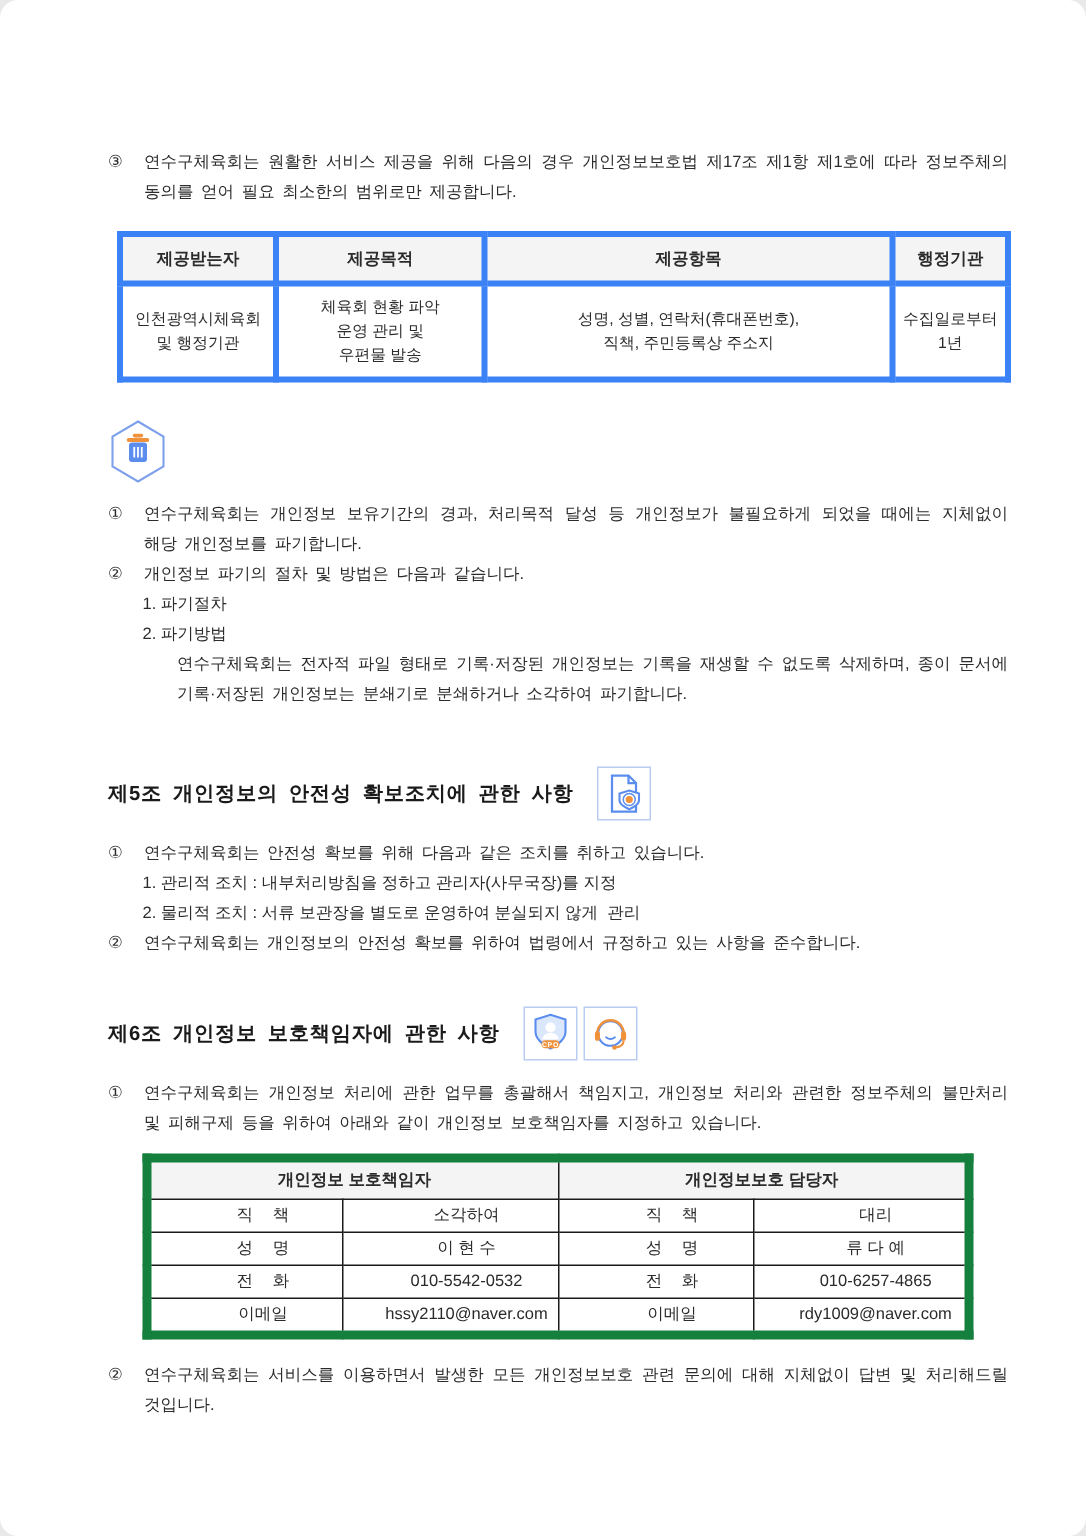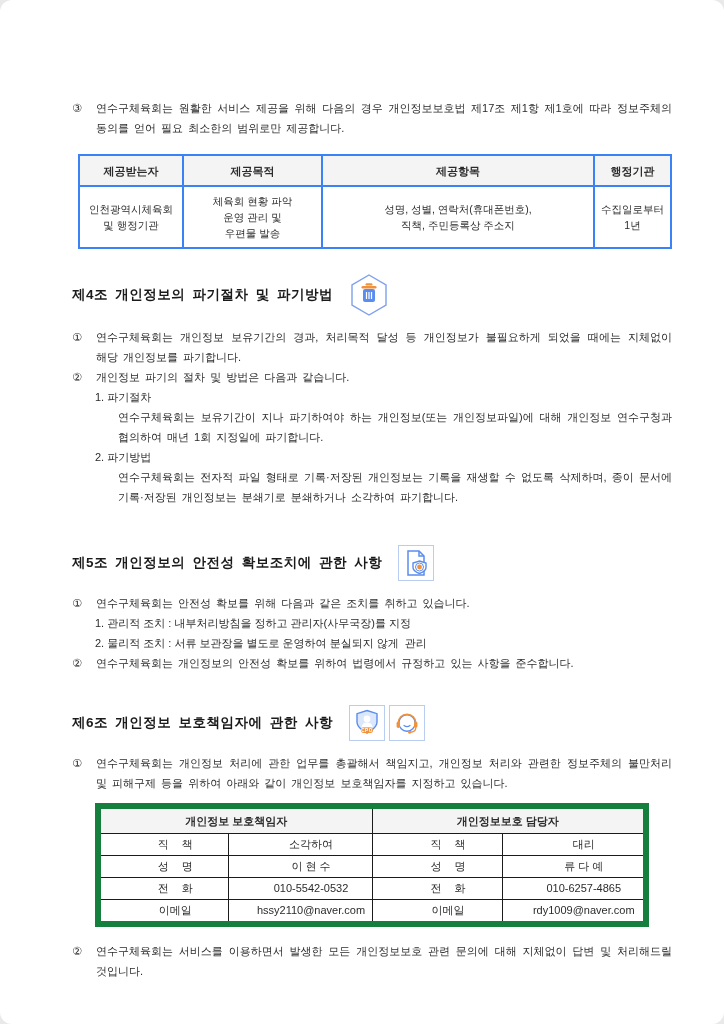--- a/index.html
+++ b/index.html
@@ -11,21 +11,21 @@
     word-break:keep-all;
     border-radius:12px;
   }
   .para{margin:0;text-align:justify;word-spacing:2px;padding-left:24px;}
   .para .num{display:inline-block;width:24px;margin-left:-24px;}
   .intro{margin-bottom:16px;}
 
   
   table{border-collapse:collapse;table-layout:fixed;}
   .t1{width:592px;margin:0 0 0 6px;border:2px solid #1b1b1b;font-size:10.5px;}
-  .t1 th,.t1 td{border:2px solid #3b82f6;text-align:center;vertical-align:middle;}
+  .t1 th,.t1 td{border:4px solid #3b82f6;text-align:center;vertical-align:middle;}
   .t1 th{background:#f4f4f4;height:27px;font-size:11px;}
   .t1 td{line-height:16px;padding:6px 4px;}
   .pre{white-space:pre-line;}
 
   .t2{width:548px;margin:10px 0 0 23px;border:6px solid #15803d;font-size:11px;}
   .t2 th,.t2 td{border:1px solid #1b1b1b;text-align:center;vertical-align:middle;}
   .t2 th{background:#f4f4f4;height:22px;font-weight:bold;}
   .t2 td{height:19px;line-height:19px;padding-left:23px;}
   .t2 .lbl{word-spacing:10px;}
 
@@ -79,37 +79,35 @@
 운영 관리 및
 우편물 발송</td>
         <td class="pre">성명, 성별, 연락처(휴대폰번호),
 직책, 주민등록상 주소지</td>
         <td>수집일로부터 1년</td>
       </tr>
     </tbody>
   </table>
 
   <h2 class="sec-title">
-    <span>제4조 개인정보의 파기절차 및 파기방법</span>
     <span class="hex-wrap">
       <svg width="40" height="44" viewBox="0 0 40 44">
         <polygon points="20,2 37,12 37,32 20,42 3,32 3,12" fill="#ffffff" stroke="#7da0ec" stroke-width="1.4"></polygon>
         <rect x="14" y="16" width="12" height="13" rx="2" fill="#5b8def"></rect>
         <line x1="17.5" y1="19" x2="17.5" y2="26" stroke="#ffffff" stroke-width="1.2"></line>
         <line x1="20" y1="19" x2="20" y2="26" stroke="#ffffff" stroke-width="1.2"></line>
         <line x1="22.5" y1="19" x2="22.5" y2="26" stroke="#ffffff" stroke-width="1.2"></line>
         <rect x="12.5" y="13" width="15" height="2.6" rx="1.3" fill="#f0923c"></rect>
         <rect x="16.5" y="10.2" width="7" height="2.4" rx="1.2" fill="#f0923c"></rect>
       </svg>
     </span>
   </h2>
   <p class="para"><span class="num">①</span><span>연수구체육회는 개인정보 보유기간의 경과, 처리목적 달성 등 개인정보가 불필요하게 되었을 때에는 지체없이 해당 개인정보를 파기합니다.</span></p>
   <p class="para"><span class="num">②</span><span>개인정보 파기의 절차 및 방법은 다음과 같습니다.</span></p>
   <p class="sub-label">1. 파기절차</p>
-  <p class="sub-body">연수구체육회는 보유기간이 지나 파기하여야 하는 개인정보(또는 개인정보파일)에 대해 개인정보 연수구청과 협의하여 매년 1회 지정일에 파기합니다.</p>
   <p class="sub-label">2. 파기방법</p>
   <p class="sub-body">연수구체육회는 전자적 파일 형태로 기록·저장된 개인정보는 기록을 재생할 수 없도록 삭제하며, 종이 문서에 기록·저장된 개인정보는 분쇄기로 분쇄하거나 소각하여 파기합니다.</p>
 
   <h2 class="sec-title mt36">
     <span>제5조 개인정보의 안전성 확보조치에 관한 사항</span>
     <span class="icon-box">
       <svg width="30" height="30" viewBox="0 0 30 30">
         <path d="M7 3 h11 l5 5 v19 h-16 z" fill="#ffffff" stroke="#5b8def" stroke-width="1.5"></path>
         <path d="M18 3 v5 h5" fill="none" stroke="#5b8def" stroke-width="1.5"></path>
         <path d="M18.5 13 l6.5 2 v4.5 c0 3.5 -6.5 6 -6.5 6 s-6.5 -2.5 -6.5 -6 v-4.5 z" fill="#ffffff" stroke="#5b8def" stroke-width="1.4"></path>

